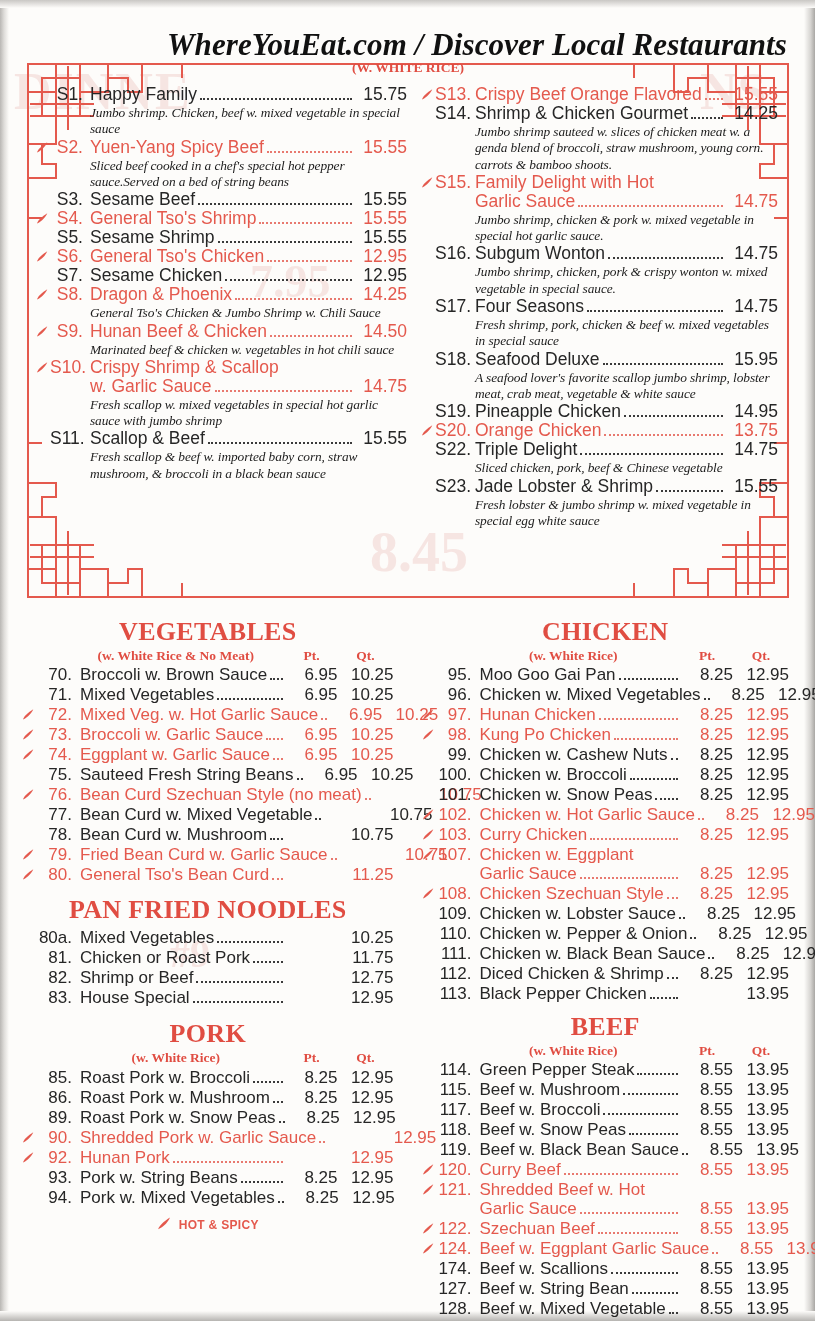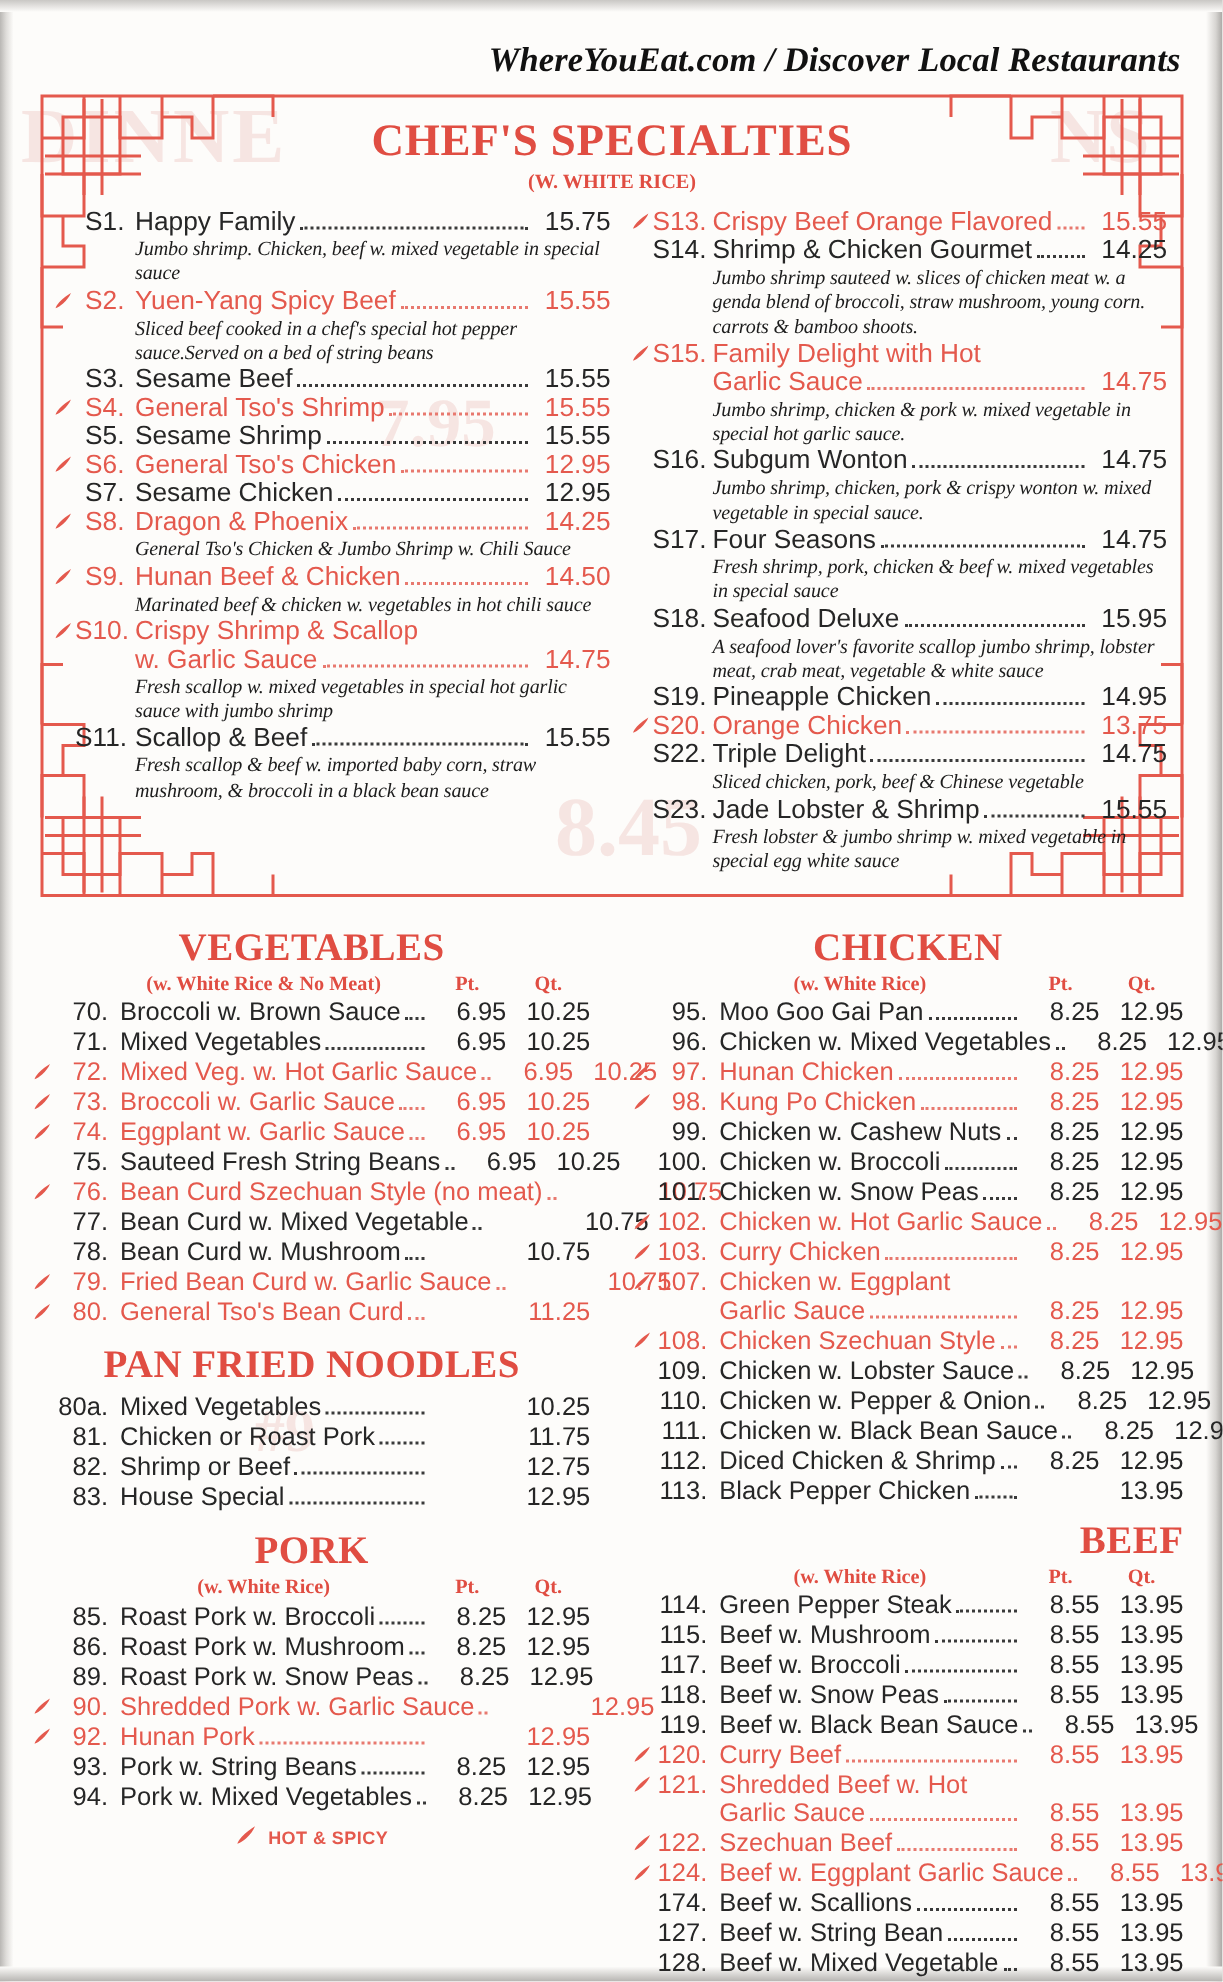--- a/index.html
+++ b/index.html
@@ -37,21 +37,21 @@
   }
 
   
   #header {
     position:absolute; left:0; right:0; top:27px; height:28px;
     text-align:right; padding-right:28px; z-index:6;
   }
   #header .hdr {
     font-family:"Liberation Serif", serif;
     font-weight:700; font-style:italic;
-    font-size:23px; color:#111; letter-spacing:.1px;
+    font-size:31px; color:#111; letter-spacing:.1px;
   }
 
   
   #frame {
     position:absolute; left:22px; top:58px; width:772px; height:545px;
     z-index:3;
   }
   #frame svg { display:block; width:100%; height:100%; }
 
   
@@ -191,21 +191,20 @@
         <path d="M766 487 V459 H738 V487"></path>
         <path d="M686 525 H666 V511 H652 V539"></path>
         <path d="M752 459 V439 H738 V425 H766"></path>
         <path d="M652 539 H612 V525"></path>
         <path d="M766 425 V385 H752"></path>
       </g>
     </svg>
   </div>
 
   <div id="spec" class="spec">
-    <div class="title">CHEF'S SPECIALTIES</div>
     <div class="subtitle">(W. WHITE RICE)</div>
     <div class="cols">
       <div class="col left" id="spec-left">
           <div class="item">
             <span class="chili"></span>
             <span class="num">S1.</span>
             <span class="nm">Happy Family</span>
             <span class="dots"></span>
             <span class="p">15.75</span>
           </div>
@@ -814,21 +813,21 @@
           <div class="item">
             <span class="chili"></span>
             <span class="num">113.</span>
             <span class="nm">Black Pepper Chicken</span>
             <span class="dots"></span>
             <span class="p p1"></span>
             <span class="p p2">13.95</span>
           </div>
         </div>
 
-      <div class="sechead" style="margin-top:9px;text-align:right;">BEEF</div>
+      <div class="sechead" style="margin-top:9px;">BEEF</div>
       <div class="secsub-row">
         <span class="ss-label">(w. White Rice)</span>
         <span class="ss-pt">Pt.</span>
         <span class="ss-qt">Qt.</span>
       </div>
       <div class="lst" id="beef-list">
           <div class="item">
             <span class="chili"></span>
             <span class="num">114.</span>
             <span class="nm">Green Pepper Steak</span>

